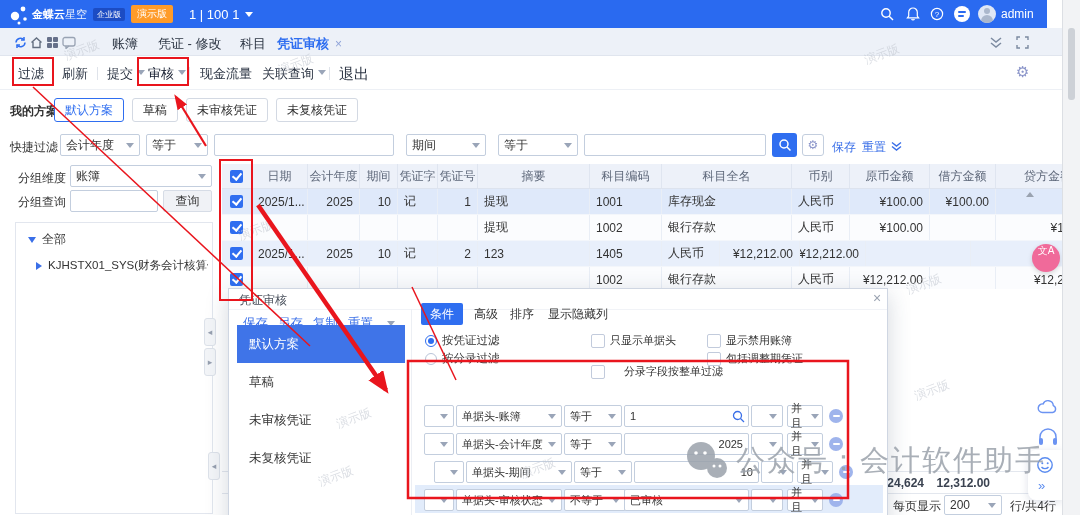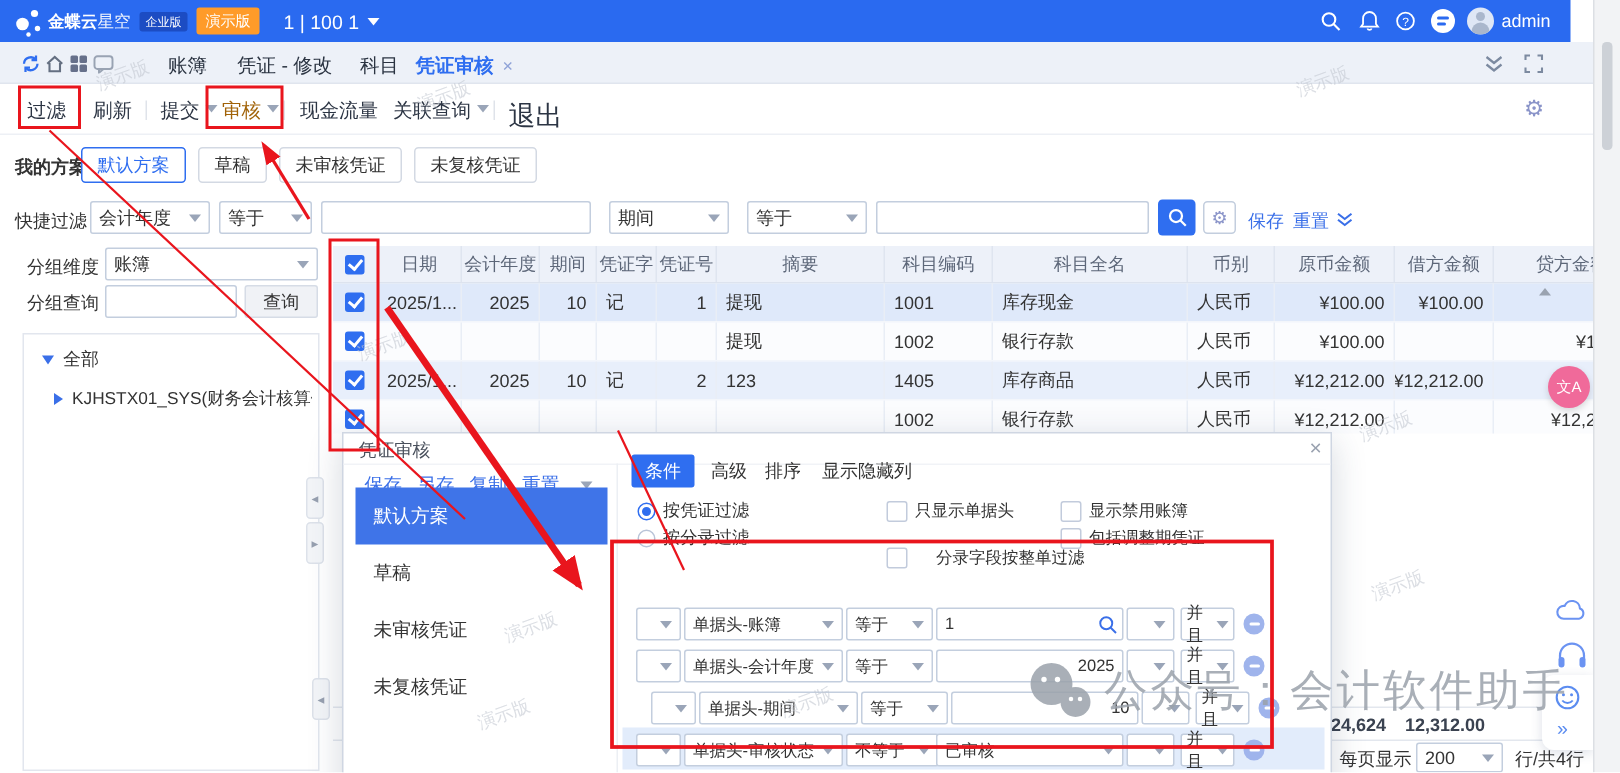--- a/index.html
+++ b/index.html
@@ -120,28 +120,28 @@
         <path d="M1 4V1h3M9 1h3v3M12 9v3H9M4 12H1V9" fill="none" stroke="#7c8aa0" stroke-width="1.4"></path>
       </svg>
   </div>
 
   <div class="abs" style="left:0;top:56px;width:1062px;height:34px;background:#fff;border-bottom:1px solid #edf0f5;box-sizing:border-box">
     <span class="abs" style="left:18px;top:9px;font-size:13px;color:#2c3544">过滤</span>
     <span class="abs" style="left:62px;top:9px;font-size:13px;color:#2c3544">刷新</span>
     <span class="abs vr" style="left:97px;top:11px"></span>
     <span class="abs" style="left:107px;top:9px;font-size:13px;color:#2c3544">提交</span>
     <span class="abs chev" style="left:137px;top:14px"></span>
-    <span class="abs" style="left:148px;top:9px;font-size:13px;color:#a16207">审核</span>
+    <span class="abs" style="left:148px;top:9px;font-size:13px;color:#0f172a">审核</span>
     <span class="abs chev" style="left:178px;top:14px"></span>
     <span class="abs vr" style="left:189px;top:11px"></span>
     <span class="abs" style="left:200px;top:9px;font-size:13px;color:#2c3544">现金流量</span>
     <span class="abs" style="left:262px;top:9px;font-size:13px;color:#2c3544">关联查询</span>
     <span class="abs chev" style="left:318px;top:14px"></span>
     <span class="abs vr" style="left:329px;top:11px"></span>
-    <span class="abs" style="left:339px;top:9px;font-size:18px;color:#2c3544">退出</span>
+    <span class="abs" style="left:339px;top:9px;font-size:15px;color:#2c3544">退出</span>
     <span class="abs" style="left:1016px;top:7px;font-size:15px;color:#8a94c9">⚙</span>
   </div>
 
   <span class="abs" style="left:10px;top:103px;font-size:12px;color:#333;font-weight:bold">我的方案</span>
   <div class="abs flex" style="left:54px;top:98px;gap:8px">
     <span class="schbtn on">默认方案</span>
     <span class="schbtn">草稿</span>
     <span class="schbtn">未审核凭证</span>
     <span class="schbtn">未复核凭证</span>
   </div>
@@ -259,21 +259,20 @@
         <div class="bc c0 ac">
             <span class="ckb"></span>
           </div>
         <div class="bc c1">2025/1...</div>
         <div class="bc c2 ar">2025</div>
         <div class="bc c3 ar">10</div>
         <div class="bc c4">记</div>
         <div class="bc c5 ar">2</div>
         <div class="bc c6">123</div>
         <div class="bc c7">1405</div>
-        <div class="bc c8">库存商品</div>
         <div class="bc c9">人民币</div>
         <div class="bc c10 ar">¥12,212.00</div>
         <div class="bc c11 ar">¥12,212.00</div>
         <div class="bc c12 ar"></div>
       </div>
       <div class="trow bg2">
         <div class="bc c0 ac">
             <span class="ckb"></span>
           </div>
         <div class="bc c1"></div>
@@ -472,21 +471,21 @@
           <span class="chev"></span>
         </div>
       <div class="abs sel" style="left:558px;width:36px;padding:0 3px">
           <span>并且</span>
           <span class="chev"></span>
         </div>
       <div class="abs minus" style="left:600px;top:4px"></div>
     </div>
   </div>
 
-  <div class="abs" style="left:1032px;top:244px;width:28px;height:28px;border-radius:50%;background:#f06a9a;z-index:40;display:flex;align-items:center;justify-content:center;box-shadow:0 2px 5px rgba(0,0,0,.15)">
+  <div class="abs" style="left:1032px;top:244px;width:28px;height:28px;border-radius:50%;background:#f06a9a;z-index:40;display:flex;justify-content:center;box-shadow:0 2px 5px rgba(0,0,0,.15)">
     <span style="color:#fff;font-size:10px">文A</span>
   </div>
   <svg class="abs" style="left:1036px;top:398px;z-index:40" width="24" height="17">
       <path d="M6.5 14.5a4.3 4.3 0 1 1 .6-8.56A5.3 5.3 0 0 1 17.3 7.6 3.6 3.6 0 0 1 16.6 14.5z" fill="none" stroke="#6b93f2" stroke-width="1.4"></path>
     </svg>
   <svg class="abs" style="left:1037px;top:427px;z-index:40" width="22" height="20">
       <path d="M3 13v-3a8 8 0 0 1 16 0v3" fill="none" stroke="#6b93f2" stroke-width="1.5"></path>
       <rect x="2" y="11" width="4" height="7" rx="2" fill="#6b93f2"></rect>
       <rect x="16" y="11" width="4" height="7" rx="2" fill="#6b93f2"></rect>
     </svg>

